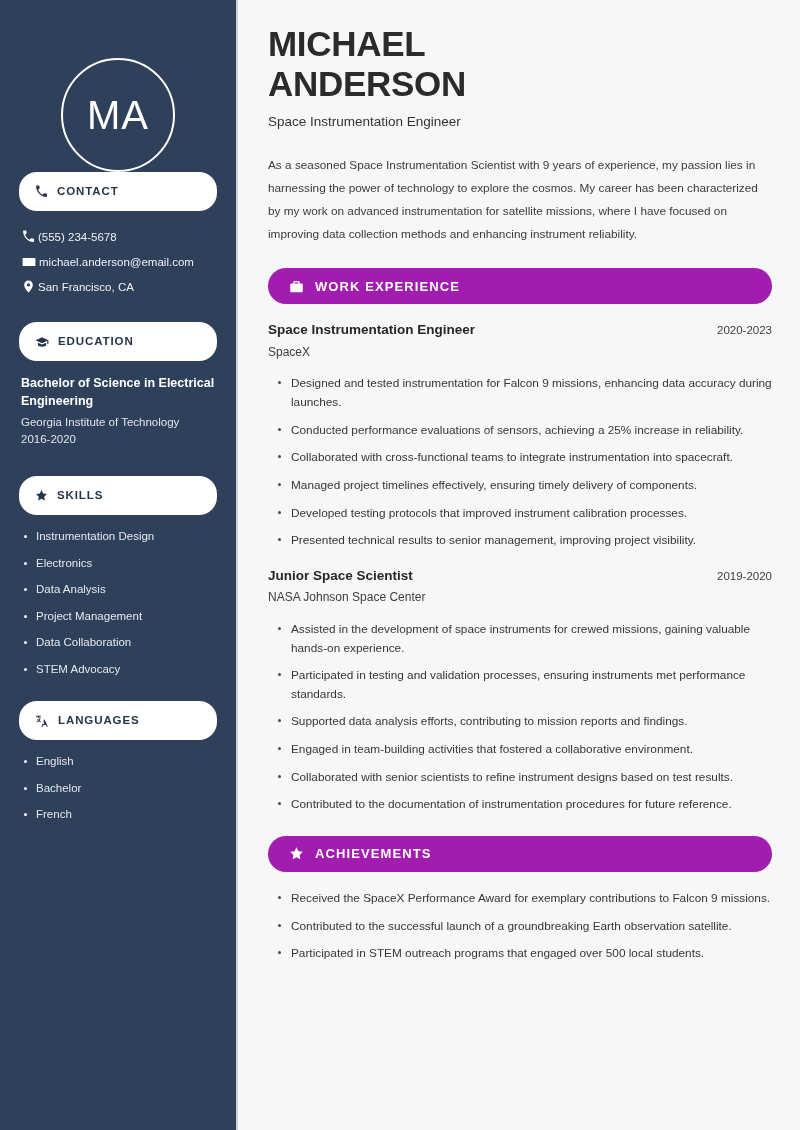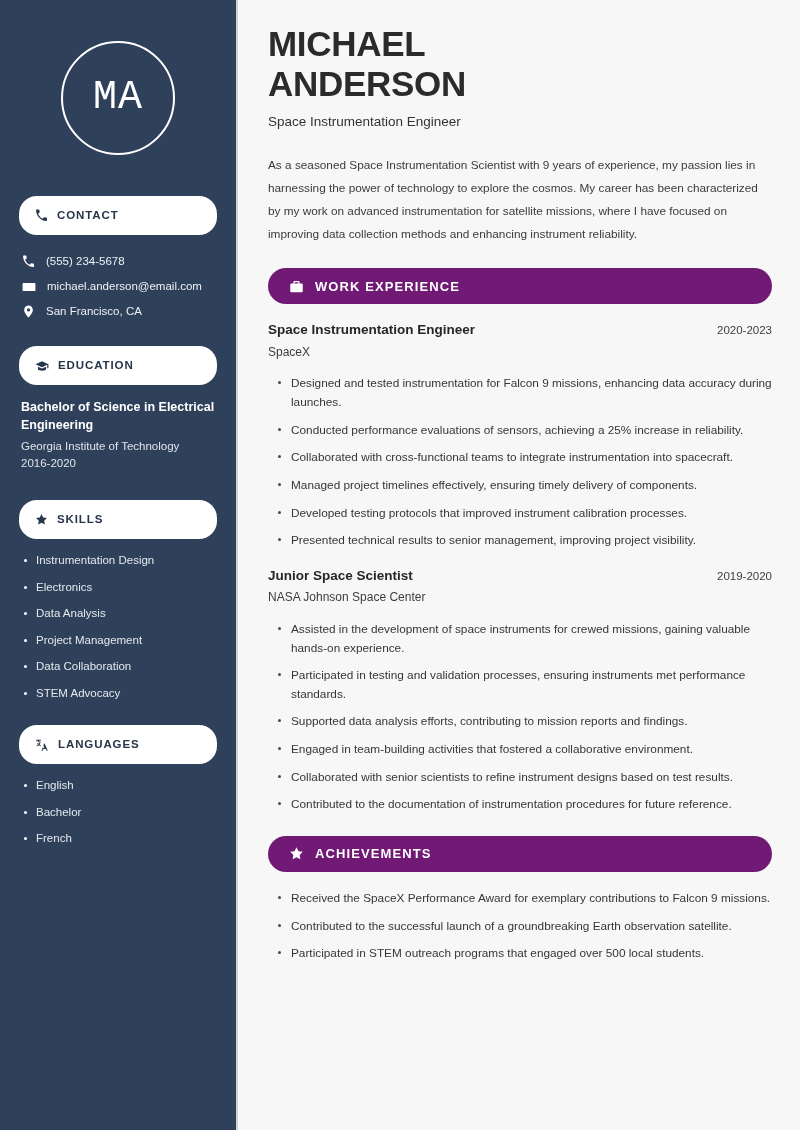--- a/index.html
+++ b/index.html
@@ -24,25 +24,24 @@
   .sidebar {
     width: 238px;
     flex: 0 0 238px;
     background: #2f415a;
     border-right: 2px solid #cfd2d6;
     padding: 0 19px;
     color: #ffffff;
   }
 
   .avatar-wrap {
-    height: 196px;
-    display: flex;
-    align-items: center;
+    height: 172px;
+    display: flex;
+    align-items: flex-end;
     justify-content: center;
-    font-family: Liberation Mono, monospace;
   }
   .avatar {
     width: 114px;
     height: 114px;
     border: 2px solid #ffffff;
     border-radius: 50%;
     display: flex;
     align-items: center;
     justify-content: center;
   }
@@ -72,22 +71,22 @@
     color: #26354a;
     text-transform: uppercase;
     line-height: 1;
   }
   .pill .ico { display: flex; align-items: center; }
   .pill .ico svg { display: block; fill: #26354a; }
 
   .contact-list { margin-bottom: 22px; }
   .contact-row {
     display: flex;
-    align-items: center;
-    gap: 11px;
+    align-items: flex-start;
+    gap: 3px;
     padding: 5px 2px 5px 3px;
     min-height: 25px;
   }
   .contact-row .ico svg { display: block; fill: #ffffff; }
   .contact-text {
     font-size: 11.5px;
     color: #eef1f4;
     line-height: 1.3;
   }
 
@@ -150,21 +149,21 @@
 
   .summary {
     margin-top: 24px;
     font-size: 11.8px;
     color: #3b3b3b;
     line-height: 1.95;
     text-align: left;
   }
 
   .section-bar {
-    background: #701a75;
+    background: #a21caf;
     border-radius: 22px;
     height: 36px;
     display: flex;
     align-items: center;
     gap: 11px;
     padding: 12px 21px;
     margin: 22px 0 17px 0;
   }
   .section-bar .ico svg { display: block; fill: #ffffff; }
   .section-bar-label {

